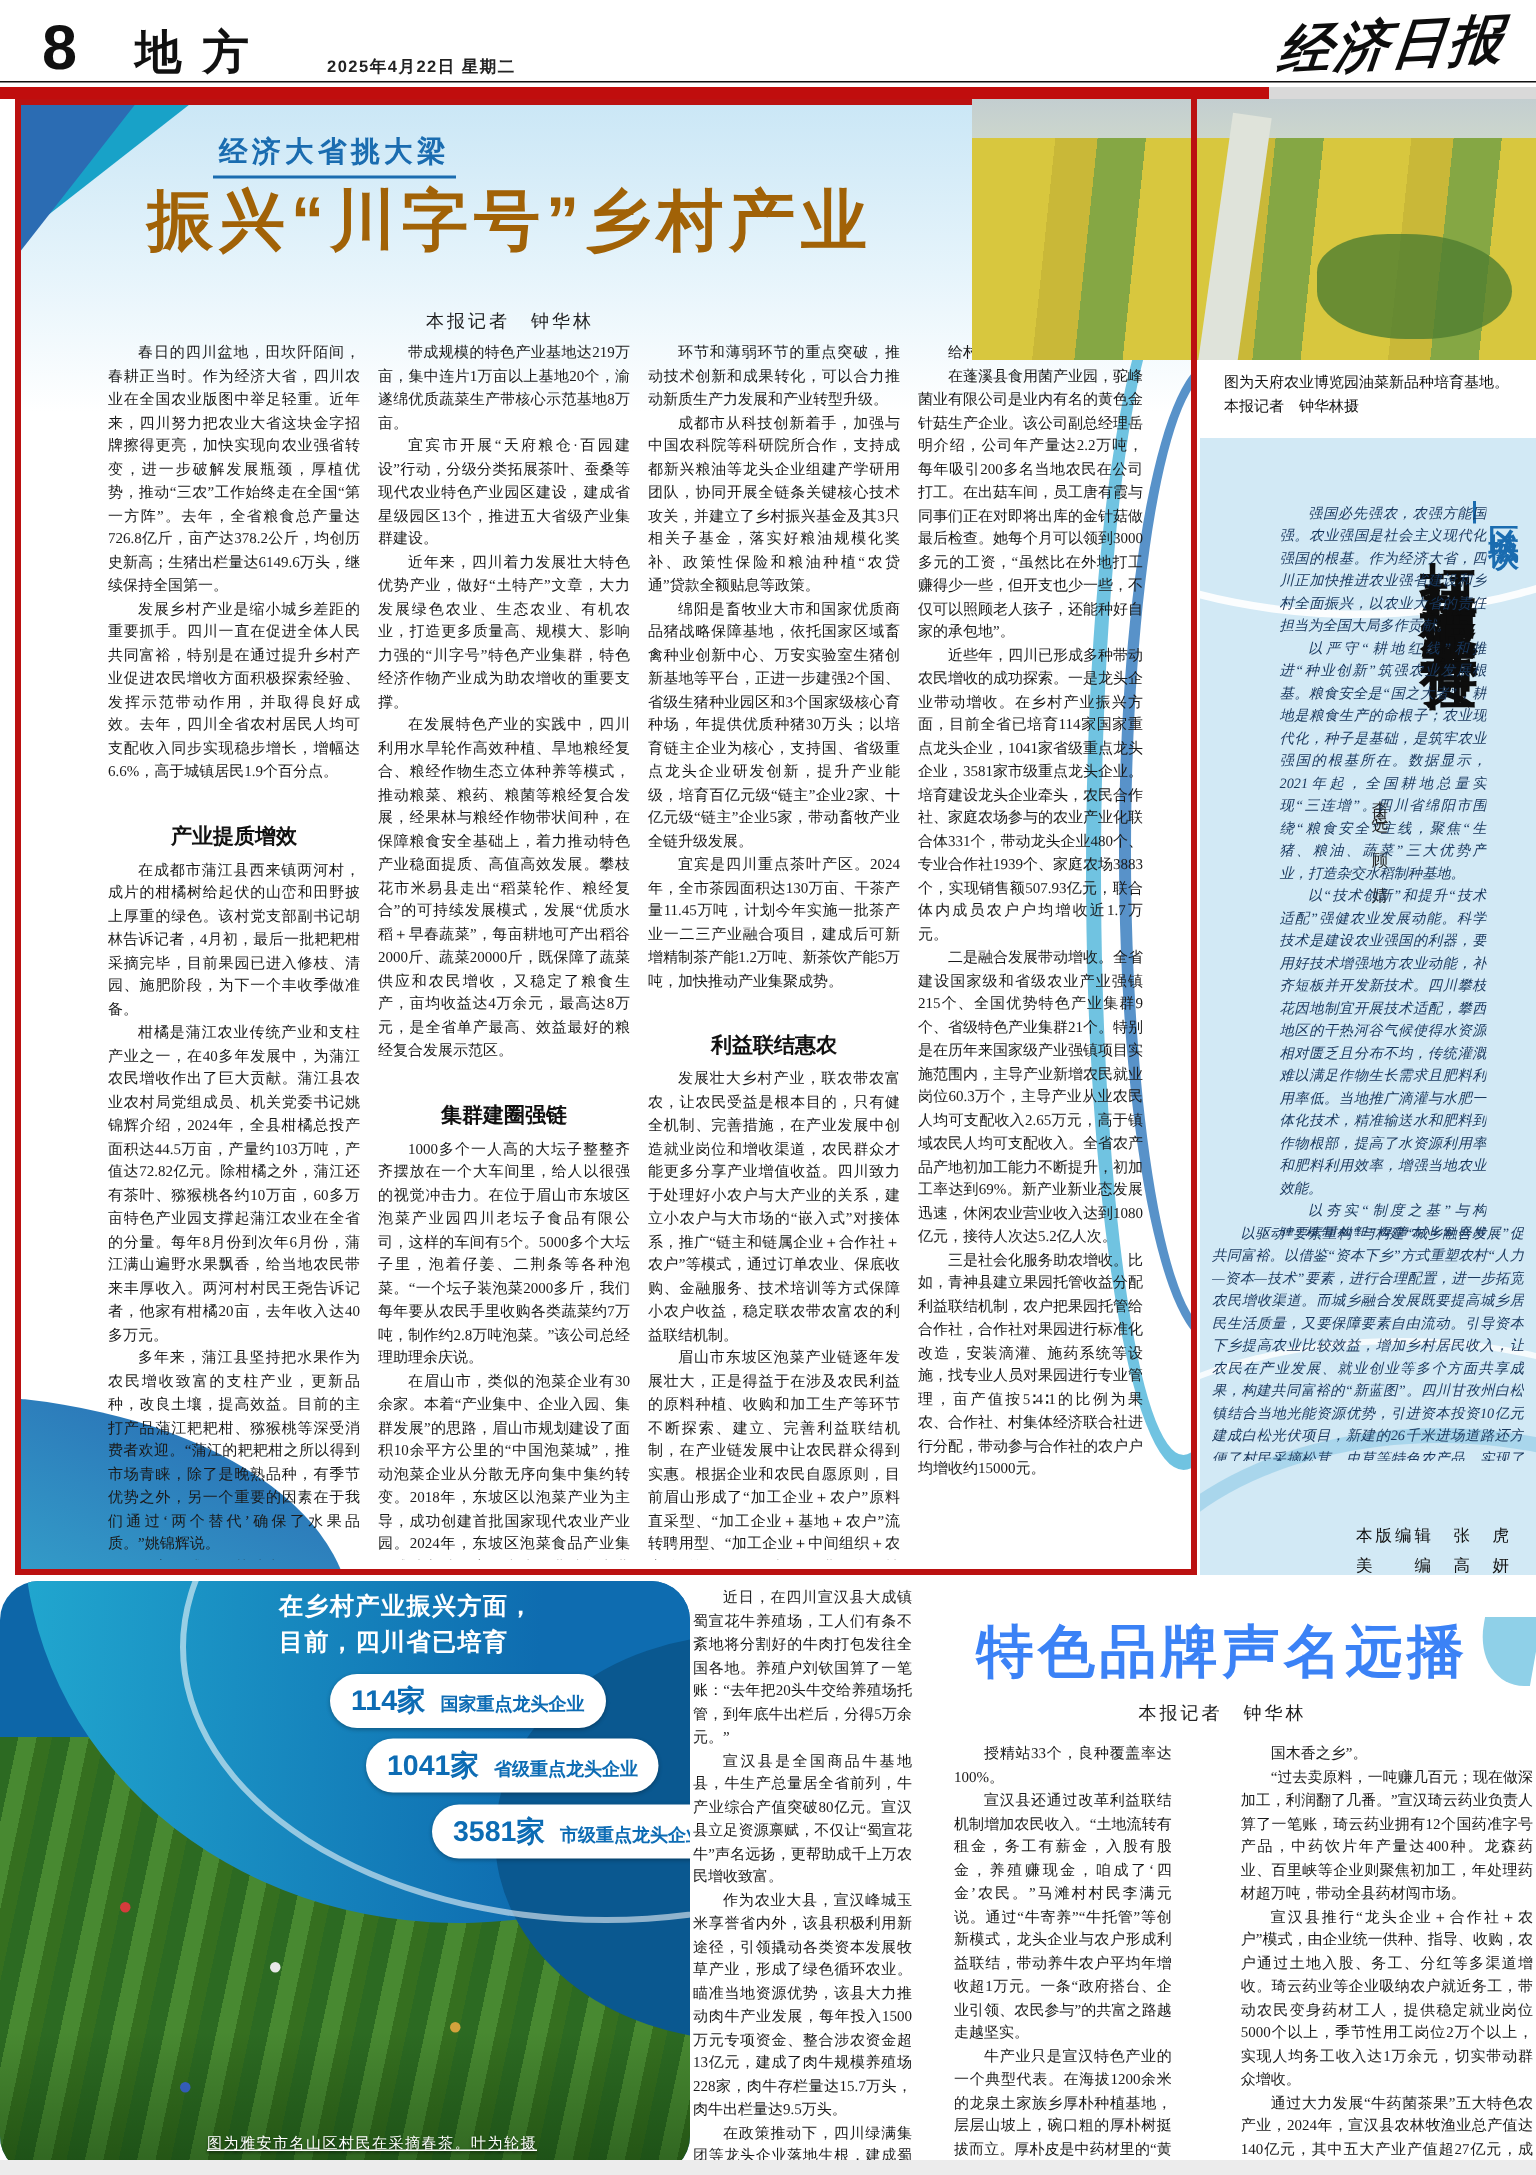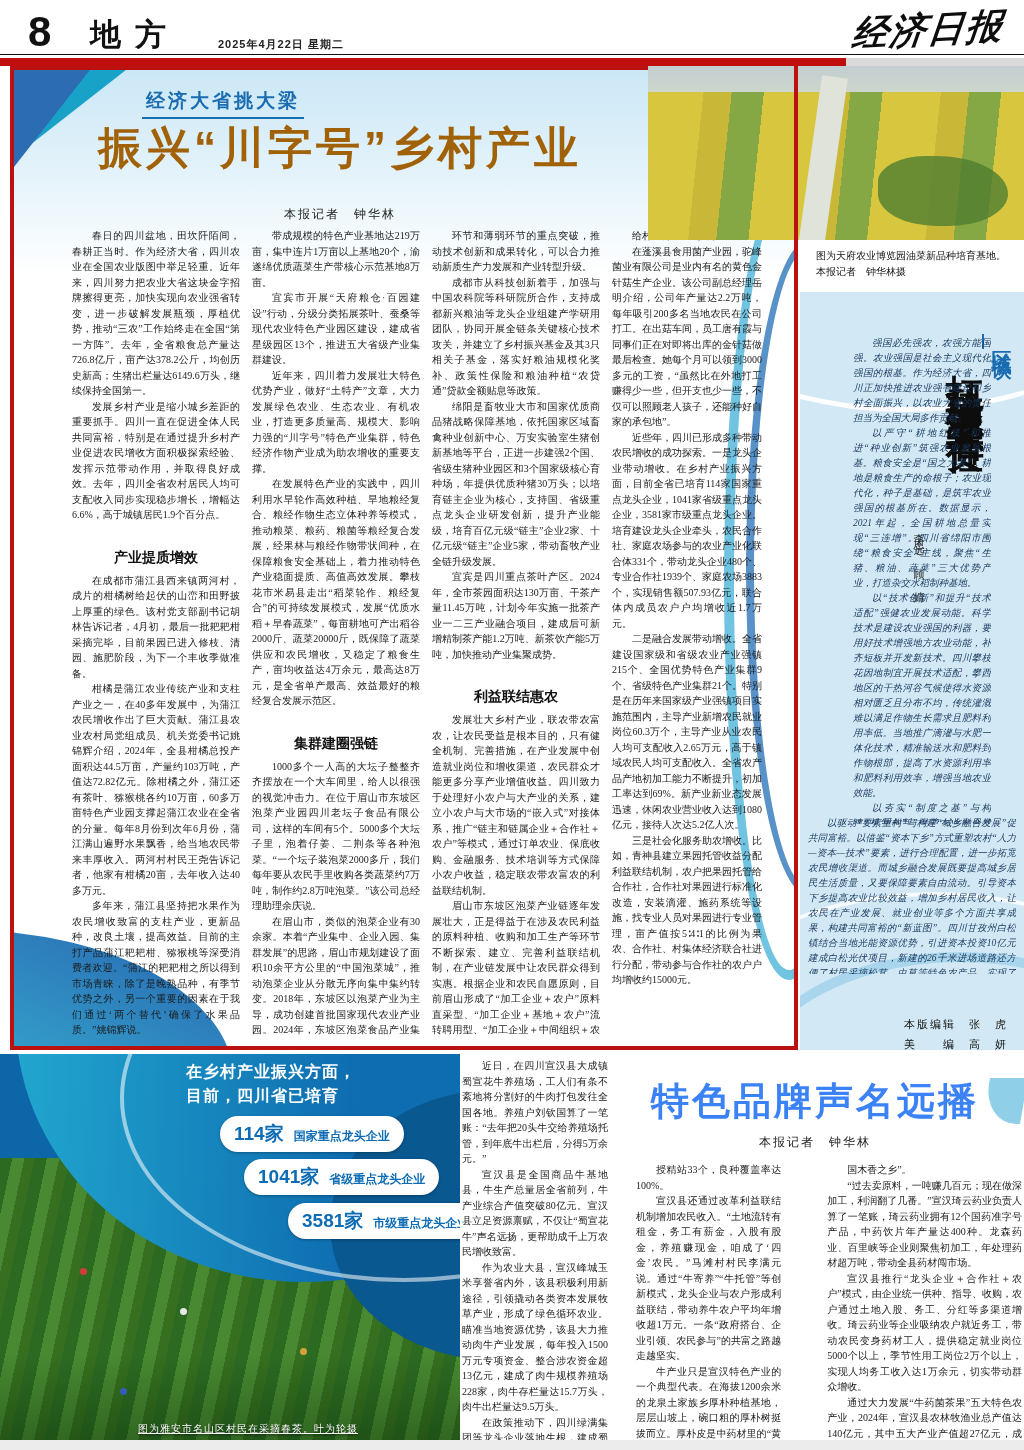--- a/index.html
+++ b/index.html
@@ -60,21 +60,21 @@
           font:900 38px "Liberation Sans",sans-serif;letter-spacing:7px;color:#0d0d0d;}
   .vauthors{right:96px;top:232px;writing-mode:vertical-rl;text-orientation:upright;
             font-size:11px;color:#222;letter-spacing:6px;}
   .vauthors span{display:inline-block;margin:0 2px;}
   .rbody{left:8px;top:44px;width:138px;height:488px;overflow:hidden;margin-left:45px;}
   .rbody2{left:8px;top:524px;width:208px;height:158px;overflow:hidden;}
   .rp{margin:0;text-indent:2em;font-style:italic;font-size:9.5px;line-height:15px;
       text-align:justify;color:#17365c;}
   .editors{right:16px;top:722px;width:170px;text-align:right;font-size:11px;line-height:20px;color:#111;letter-spacing:2px;}
   
-  .igpanel{left:0;top:1054px;width:460px;height:396px;overflow:hidden;background:#0d66a8;}
+  .igpanel{left:0;top:1054px;width:460px;height:396px;overflow:hidden;background:#0d66a8;border-radius:26px;}
   .tea{left:0;top:104px;width:460px;height:292px;
        background:repeating-linear-gradient(102deg,#2c6a22 0 12px,#488931 12px 24px,#356f1f 24px 34px);}
   .tea-shade{left:0;top:300px;width:460px;height:96px;background:linear-gradient(180deg,rgba(0,0,0,0),rgba(0,30,0,.35));}
   .dot{width:7px;height:7px;border-radius:50%;}
   .igband{left:30px;top:-70px;width:540px;height:300px;transform:rotate(-7deg);
           background:linear-gradient(100deg,#21a7cf,#0e6cb0 60%);
           border-radius:0 0 45% 55%/0 0 70% 90%;}
   .igcircle{left:330px;top:36px;width:330px;height:270px;border-radius:50%;background:#0a5890;}
   .igarc{left:120px;top:-140px;width:560px;height:360px;border-radius:50%;border:4px solid rgba(255,255,255,.55);}
   .ig-intro{left:186px;top:6px;color:#fff;font:700 16px/24px "Liberation Sans",sans-serif;letter-spacing:1px;}

